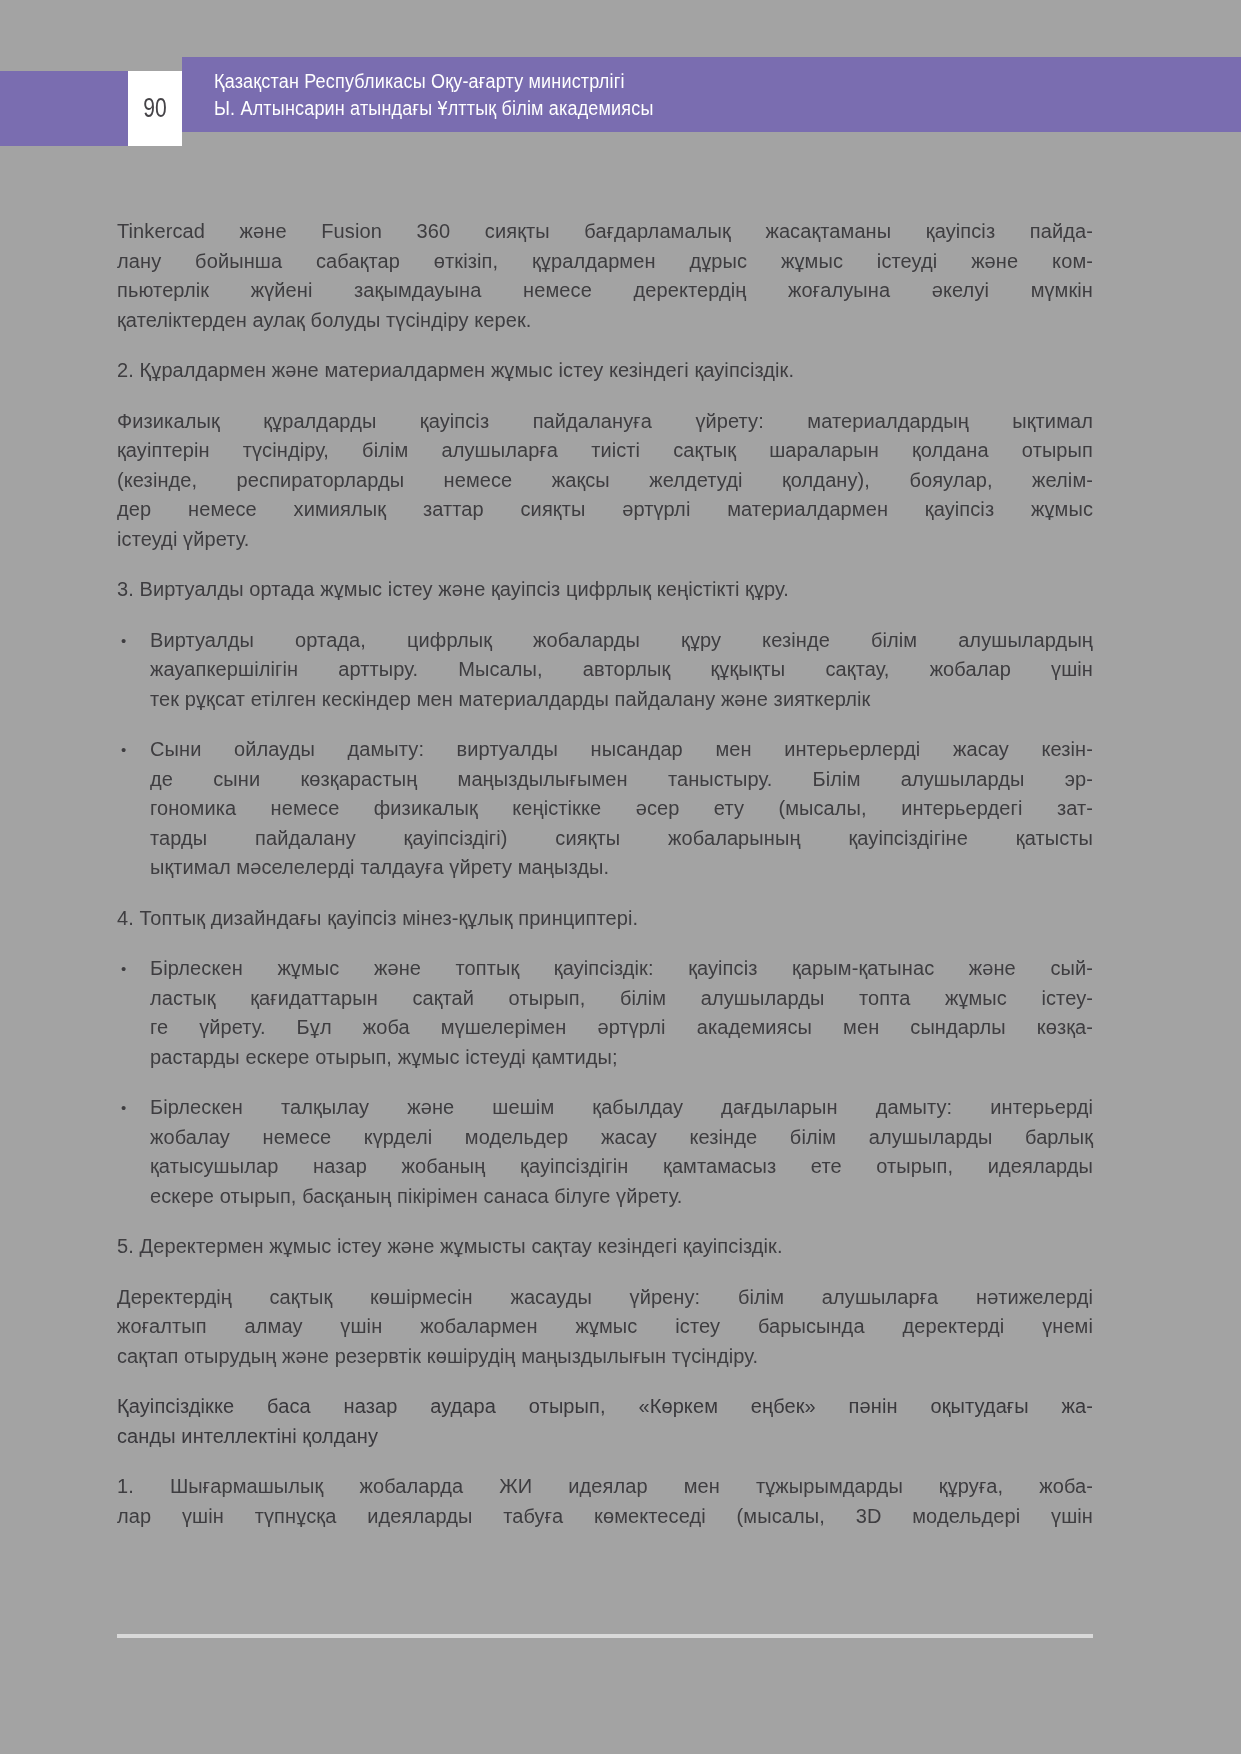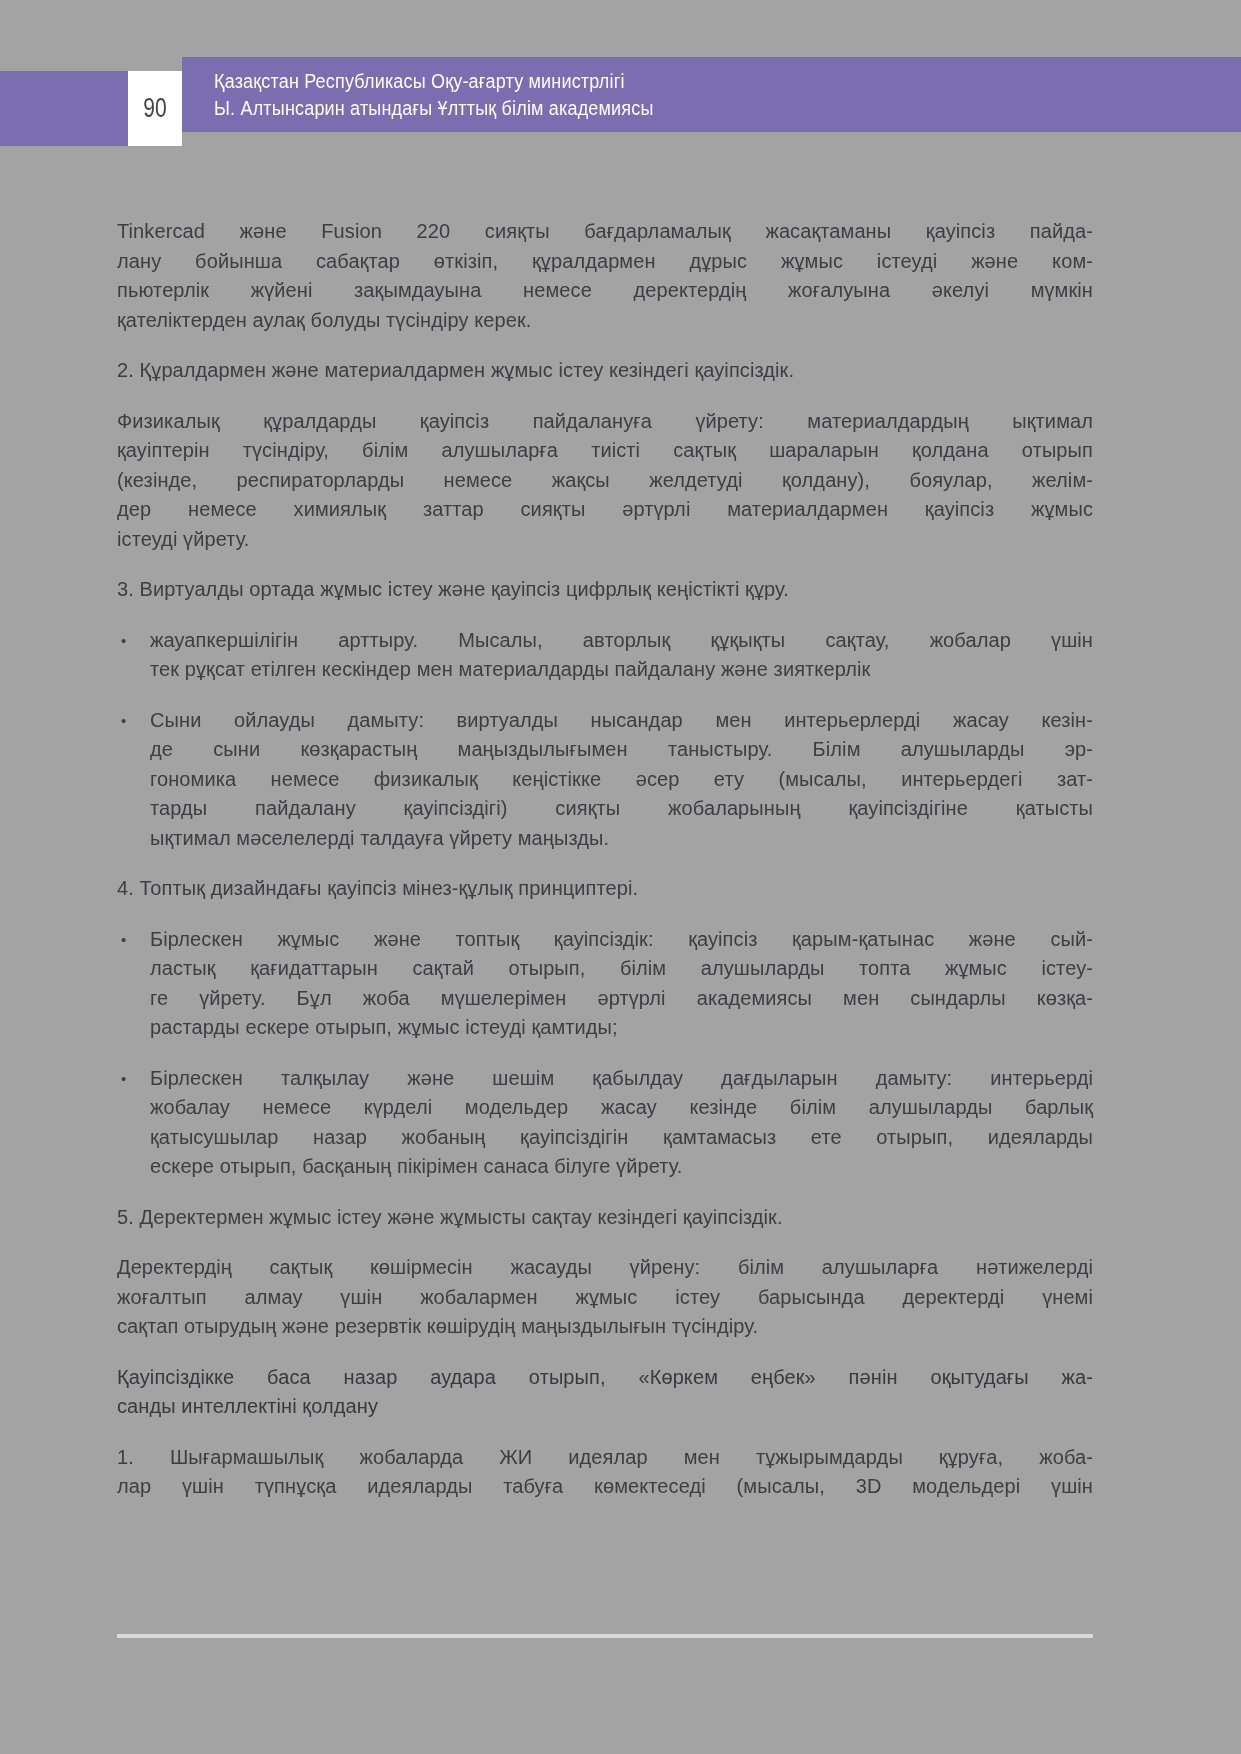--- a/index.html
+++ b/index.html
@@ -110,41 +110,42 @@
     <div class="band-line">
       <span>Қазақстан Республикасы Оқу-ағарту министрлігі</span>
     </div>
     <div class="band-line">
       <span>Ы. Алтынсарин атындағы Ұлттық білім академиясы</span>
     </div>
   </div>
 
   <div class="content">
       <div class="block p">
-        <div class="ln">Tinkercad және Fusion 220 сияқты бағдарламалық жасақтаманы қауіпсіз пайда-</div>
+        <div class="ln">Tinkercad және Fusion 360 сияқты бағдарламалық жасақтаманы қауіпсіз пайда-</div>
         <div class="ln">лану бойынша сабақтар өткізіп, құралдармен дұрыс жұмыс істеуді және ком-</div>
         <div class="ln">пьютерлік жүйені зақымдауына немесе деректердің жоғалуына әкелуі мүмкін</div>
         <div class="ln">қателіктерден аулақ болуды түсіндіру керек.</div>
       </div>
       <div class="block p">
         <div class="ln">2. Құралдармен және материалдармен жұмыс істеу кезіндегі қауіпсіздік.</div>
       </div>
       <div class="block p">
         <div class="ln">Физикалық құралдарды қауіпсіз пайдалануға үйрету: материалдардың ықтимал</div>
         <div class="ln">қауіптерін түсіндіру, білім алушыларға тиісті сақтық шараларын қолдана отырып</div>
         <div class="ln">(кезінде, респираторларды немесе жақсы желдетуді қолдану), бояулар, желім-</div>
         <div class="ln">дер немесе химиялық заттар сияқты әртүрлі материалдармен қауіпсіз жұмыс</div>
         <div class="ln">істеуді үйрету.</div>
       </div>
       <div class="block p">
         <div class="ln">3. Виртуалды ортада жұмыс істеу және қауіпсіз цифрлық кеңістікті құру.</div>
       </div>
       <div class="block bullet">
         <span class="marker">•</span>
         <div class="btext">
+          <div class="ln">Виртуалды ортада, цифрлық жобаларды құру кезінде білім алушылардың</div>
           <div class="ln">жауапкершілігін арттыру. Мысалы, авторлық құқықты сақтау, жобалар үшін</div>
           <div class="ln">тек рұқсат етілген кескіндер мен материалдарды пайдалану және зияткерлік</div>
         </div>
       </div>
       <div class="block bullet">
         <span class="marker">•</span>
         <div class="btext">
           <div class="ln">Сыни ойлауды дамыту: виртуалды нысандар мен интерьерлерді жасау кезін-</div>
           <div class="ln">де сыни көзқарастың маңыздылығымен таныстыру. Білім алушыларды эр-</div>
           <div class="ln">гономика немесе физикалық кеңістікке әсер ету (мысалы, интерьердегі зат-</div>

